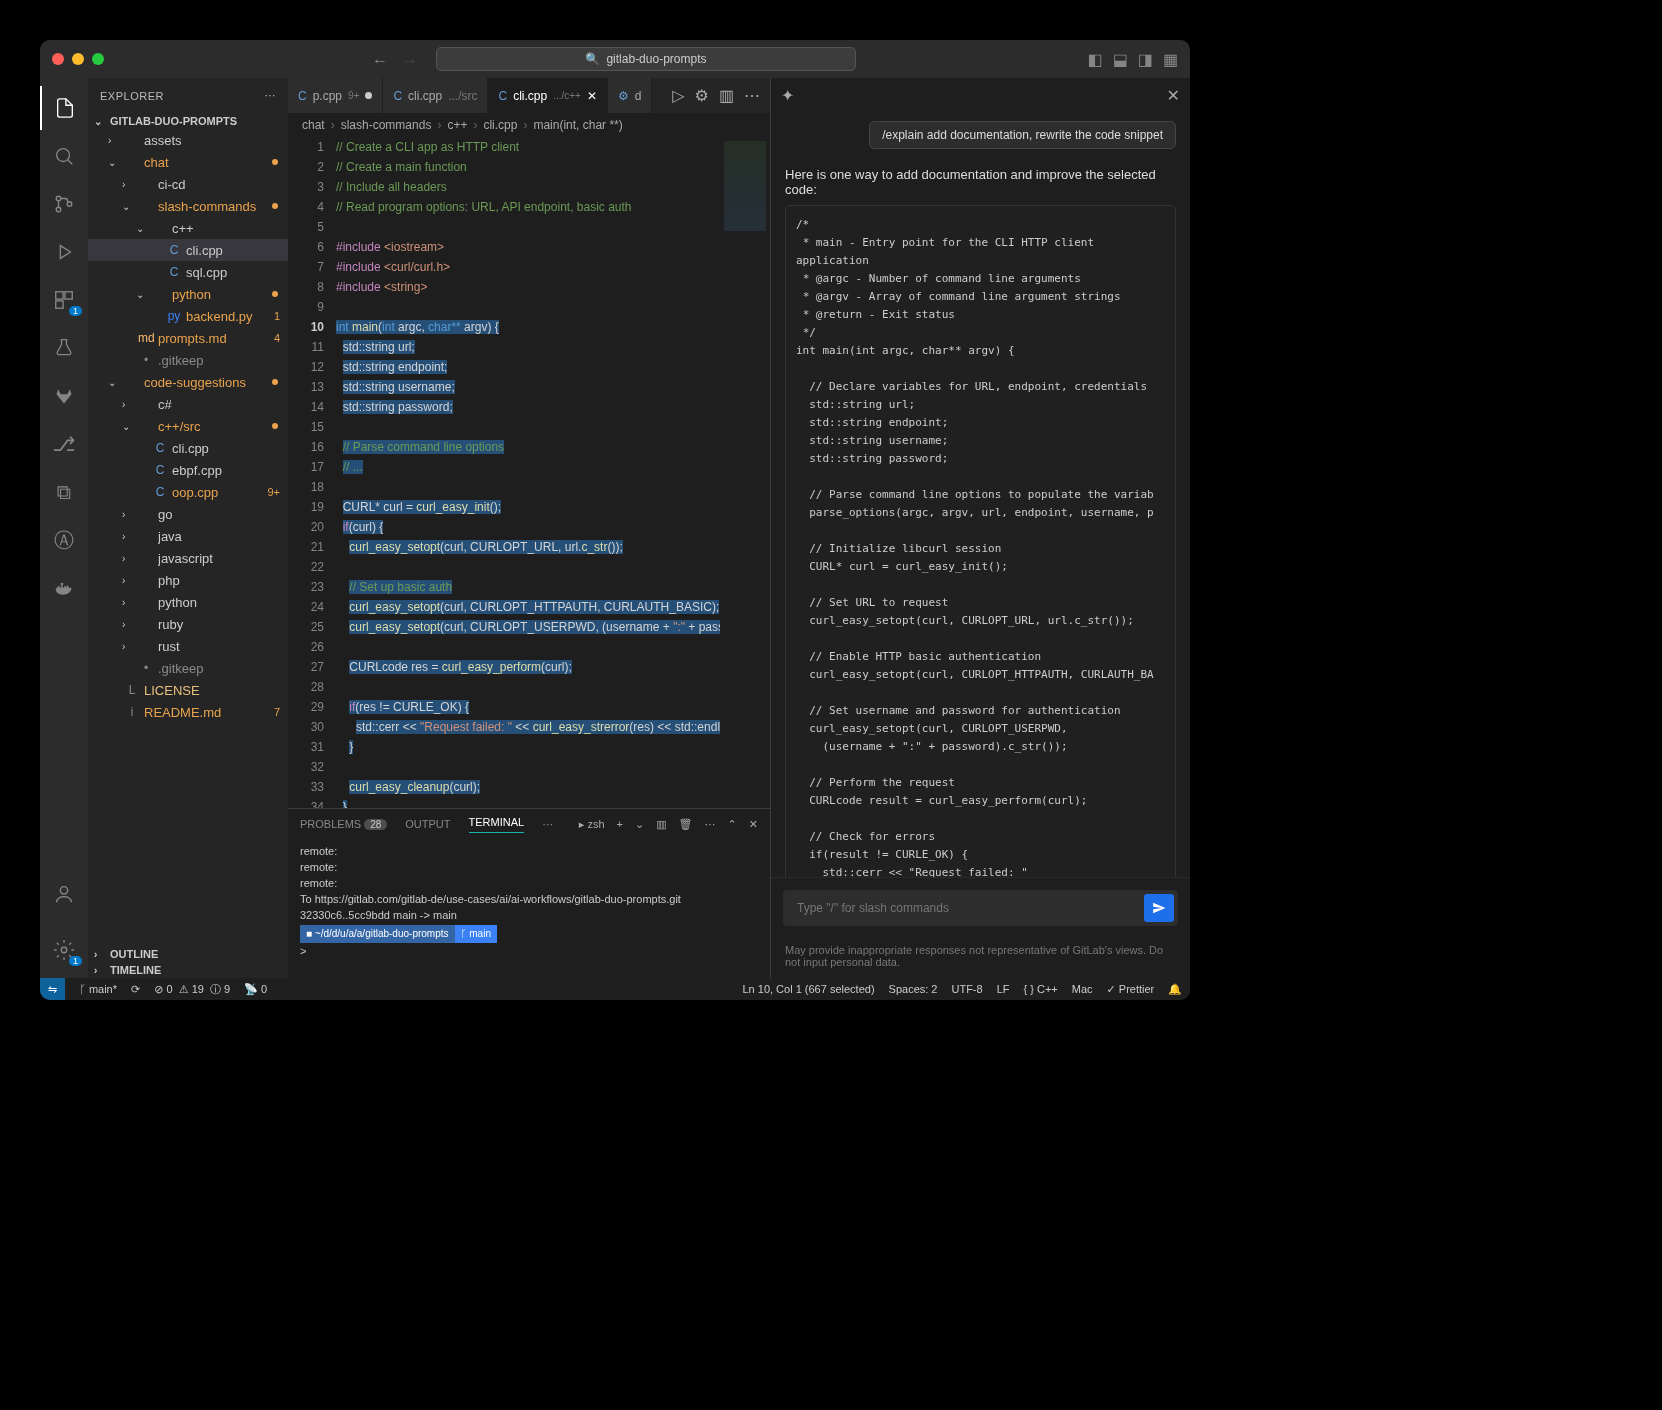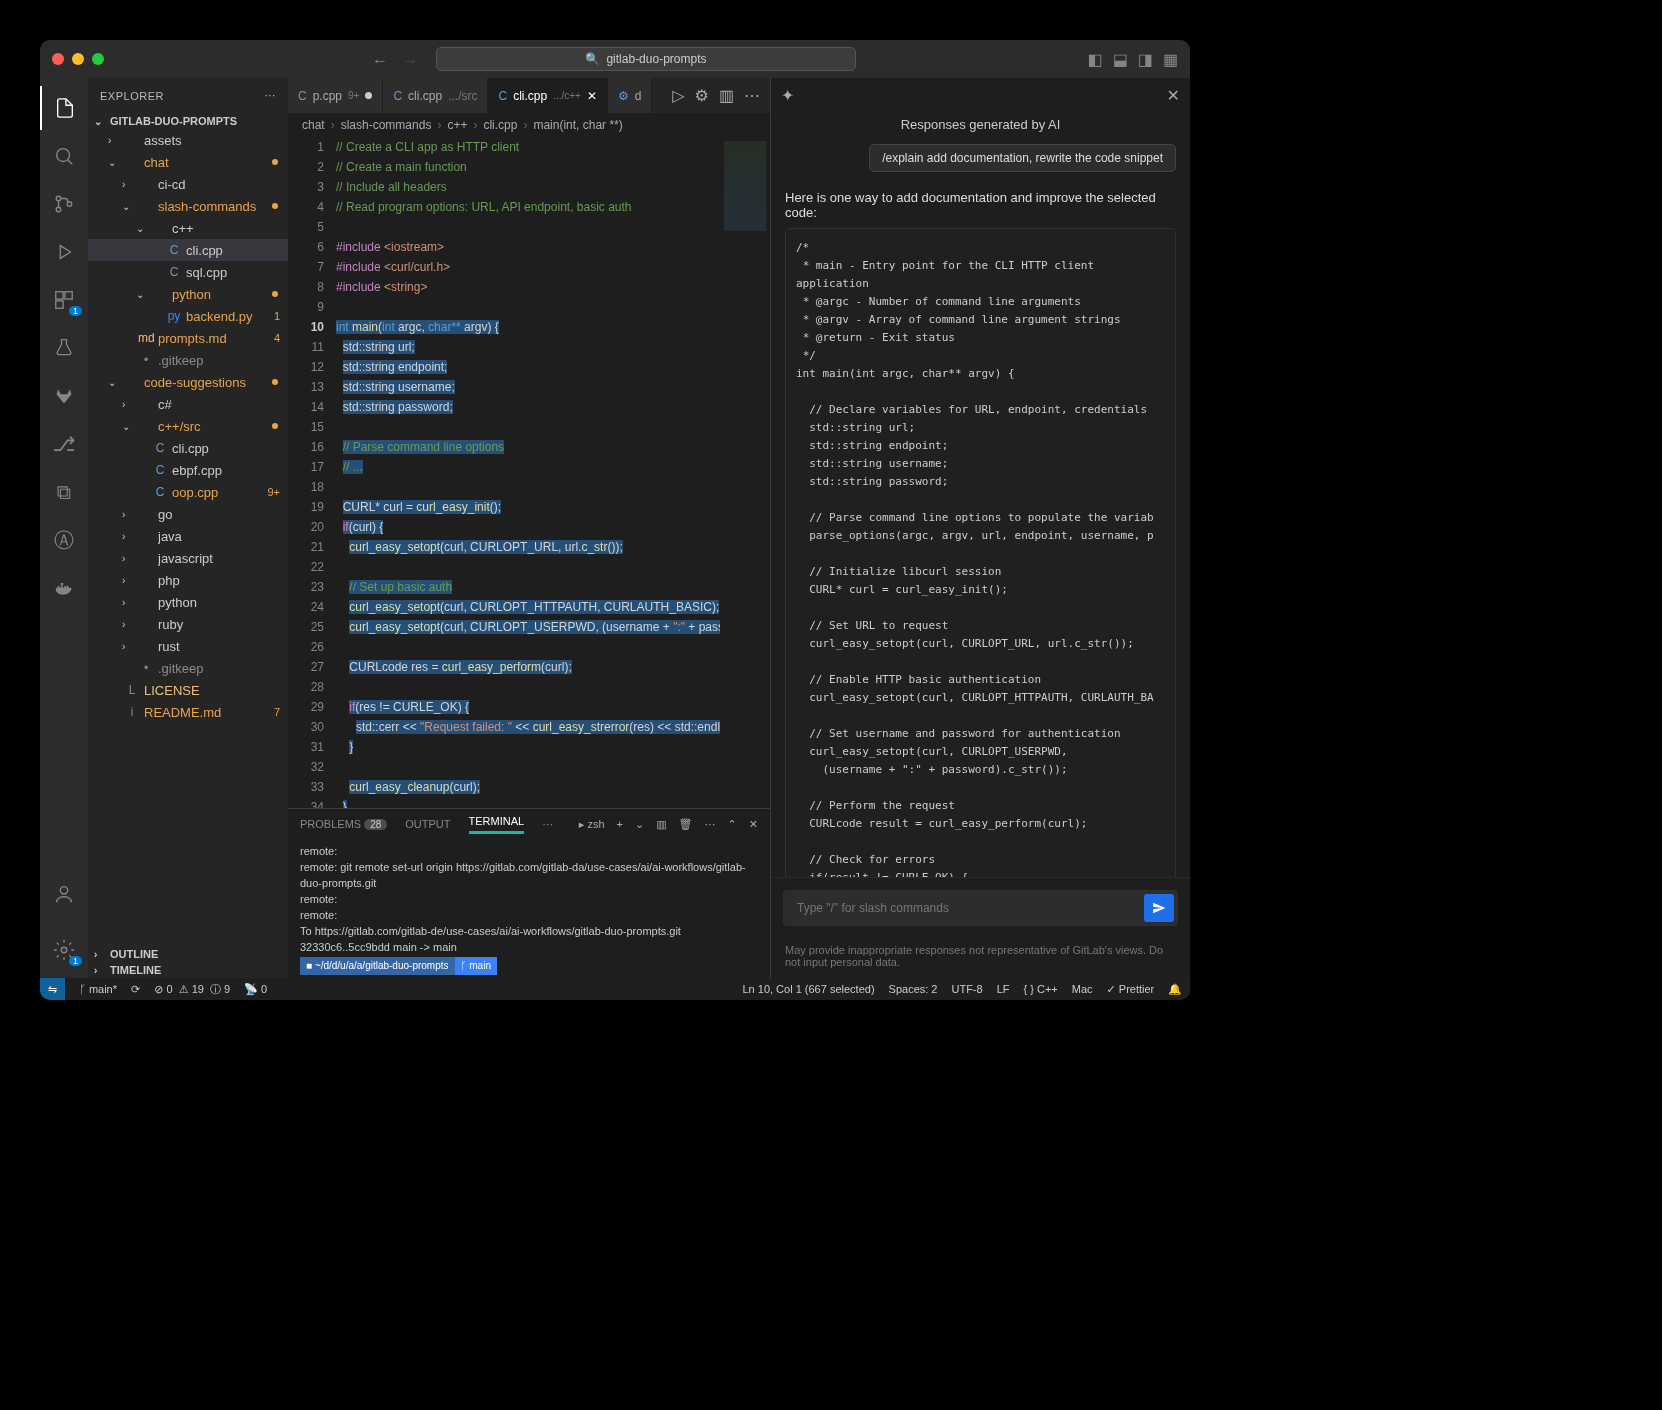--- a/index.html
+++ b/index.html
@@ -51,21 +51,21 @@
   .gutter{width:48px;text-align:right;padding-right:12px;color:var(--fg-dim);font:12px/20px Menlo,monospace;user-select:none}
   .code{flex:1;font:12px/20px Menlo,monospace;color:#d4d4d4;white-space:pre;overflow:hidden;padding-right:8px;position:relative}
   .code .c{color:var(--comment)}.code .k{color:var(--blue)}
   .code .s{color:var(--string)}.code .f{color:var(--func)}
   .code .m{color:#c586c0}.code .sel{background:#264f78}
   .minimap{width:50px;background:#1e1e1e;position:relative}
   .minimap-block{position:absolute;top:4px;right:4px;left:4px;height:90px;background:linear-gradient(#2a3a2a,#2a3a4a);opacity:.6}
   .panel{height:170px;border-top:1px solid var(--border);display:flex;flex-direction:column;background:#1e1e1e}
   .panel-tabs{height:30px;display:flex;align-items:center;gap:18px;padding:0 12px;font-size:11px;color:#888}
   .panel-tabs .pt{cursor:pointer}
-  .panel-tabs .pt.active{color:#fff;border-bottom:3px solid #14b8a6;padding-bottom:4px}
+  .panel-tabs .pt.active{color:#fff;border-bottom:1px solid #14b8a6;padding-bottom:4px}
   .panel-tabs .pill{background:#4d4d4d;border-radius:8px;padding:0 6px;font-size:10px;color:#ccc}
   .panel-tabs .right{margin-left:auto;display:flex;gap:12px;align-items:center;color:#aaa}
   .term{flex:1;padding:4px 12px;font:11px/16px Menlo,monospace;color:#ccc;overflow:hidden}
   .term .pr{display:inline-block;padding:1px 6px;font-size:10px}
   .term .pr.a{background:#3465a4;color:#fff}.term .pr.b{background:#3b82f6;color:#fff}
   .ai-panel{width:420px;border-left:1px solid var(--border);display:flex;flex-direction:column;background:#1e1e1e}
   .ai-header{height:35px;display:flex;align-items:center;padding:0 10px;color:#aaa;justify-content:space-between}
   .ai-title{text-align:center;color:#ccc;font-size:13px;padding:4px 0}
   .ai-chip{align-self:flex-end;margin:8px 14px;background:#2d2d2d;border:1px solid #444;border-radius:5px;padding:6px 12px;font-size:12px;color:#ddd}
   .ai-body{flex:1;overflow:auto;padding:10px 14px;font-size:13px;color:#ddd}
@@ -445,37 +445,35 @@
               <span>⌄</span>
               <span>▥</span>
               <span>🗑</span>
               <span>⋯</span>
               <span>⌃</span>
               <span>✕</span>
             </div>
           </div>
         <div class="term" id="term">
             <div>remote:</div>
-            <div>remote:   git remote set-url origin https://gitlab.com/gitlab-da/use-cases/ai/ai-workflows/gitlab-duo-prompts.git</div>
             <div>remote:</div>
             <div>remote:</div>
             <div>To https://gitlab.com/gitlab-de/use-cases/ai/ai-workflows/gitlab-duo-prompts.git</div>
             <div>   32330c6..5cc9bdd  main -&gt; main</div>
             <div style="margin-top:2px"><span class="pr a">■ ~/d/d/u/a/a/gitlab-duo-prompts</span><span class="pr b">ᚴ main</span></div>
             <div>&gt;</div>
           </div>
       </div>
     </div>
 
     <div class="ai-panel">
       <div class="ai-header">
         <span>✦</span>
         <span>✕</span>
       </div>
-      <div class="ai-title">Responses generated by AI</div>
       <div class="ai-chip">/explain add documentation, rewrite the code snippet</div>
       <div class="ai-body">
         <div>Here is one way to add documentation and improve the selected code:</div>
         <div class="ai-code">/*
  * main - Entry point for the CLI HTTP client application
  * @argc - Number of command line arguments
  * @argv - Array of command line argument strings
  * @return - Exit status
  */
 int main(int argc, char** argv) {

